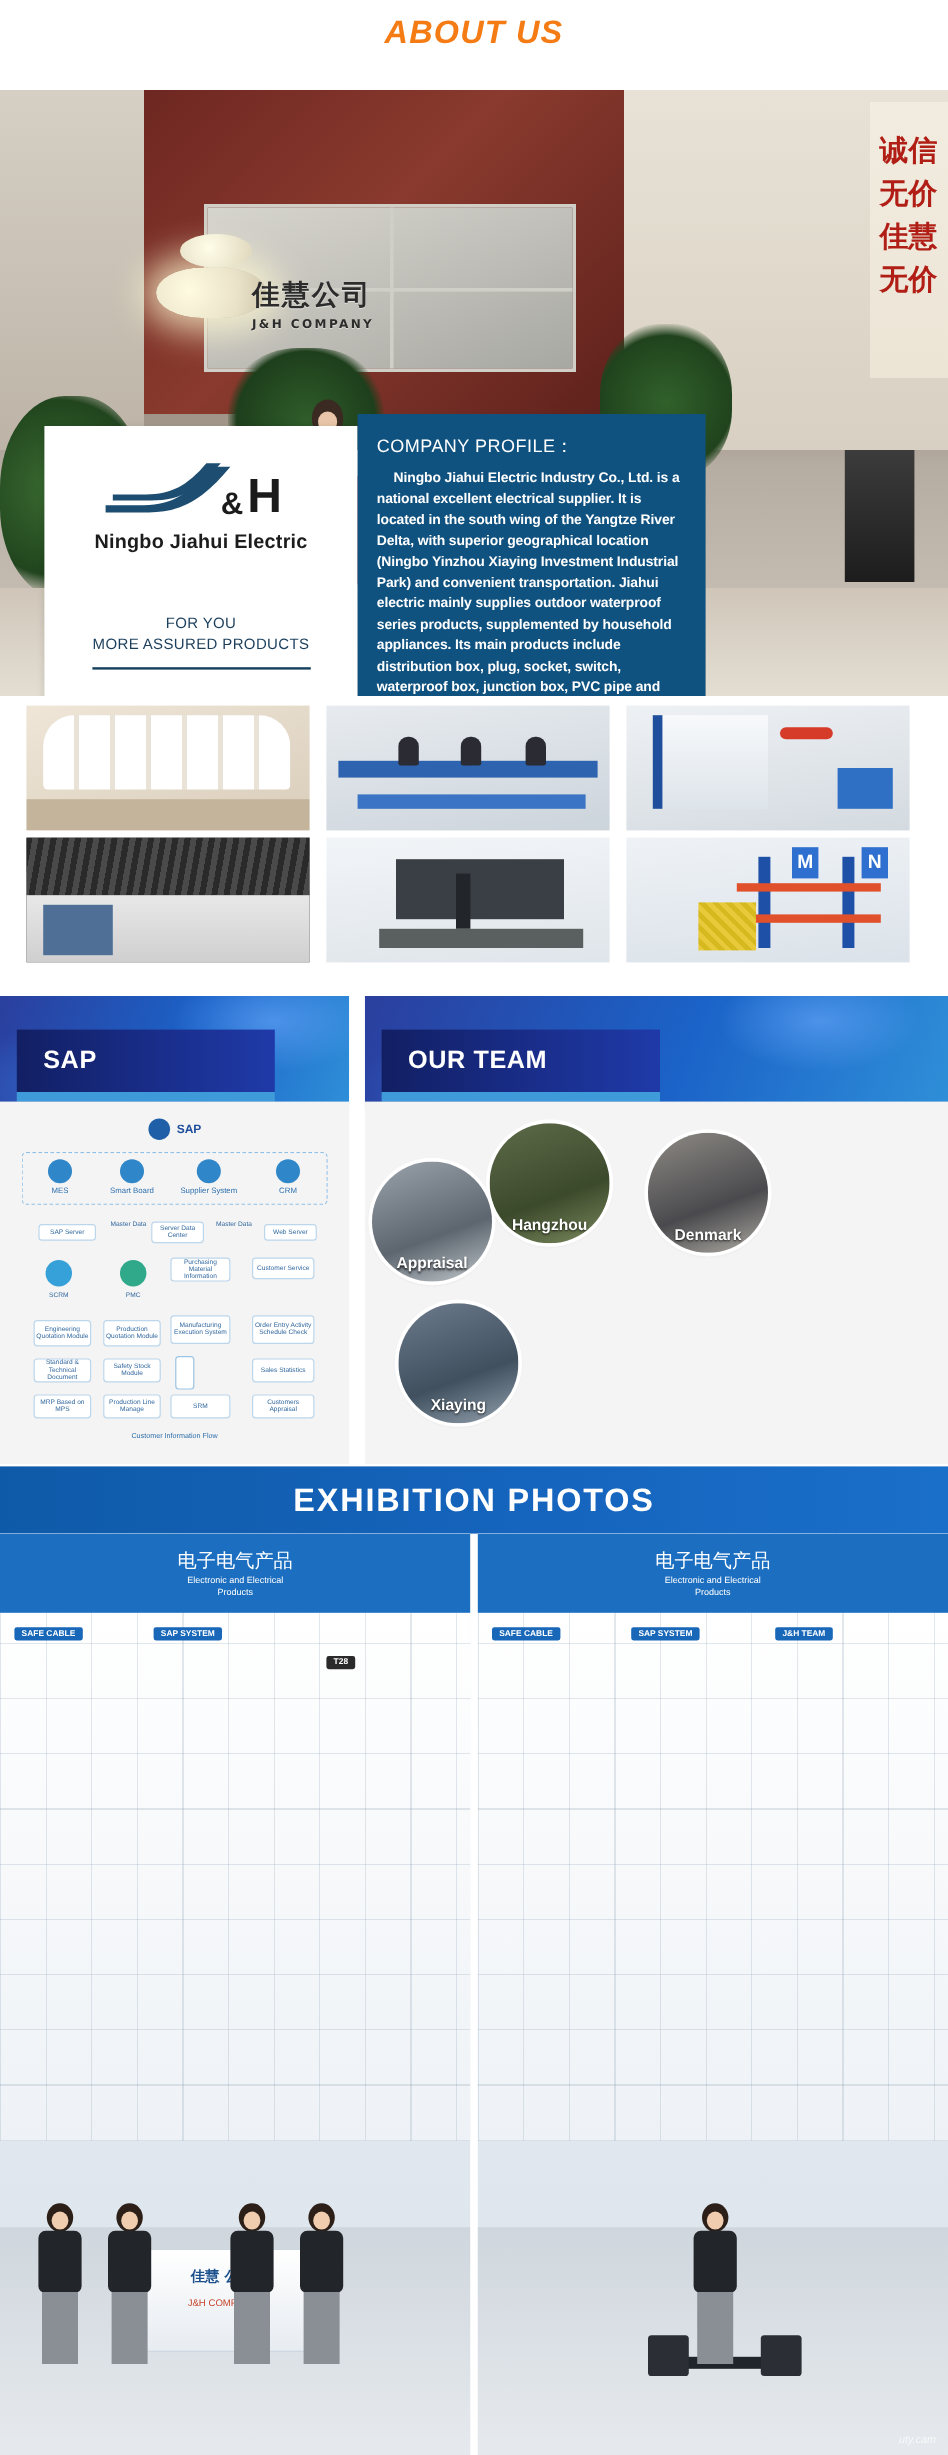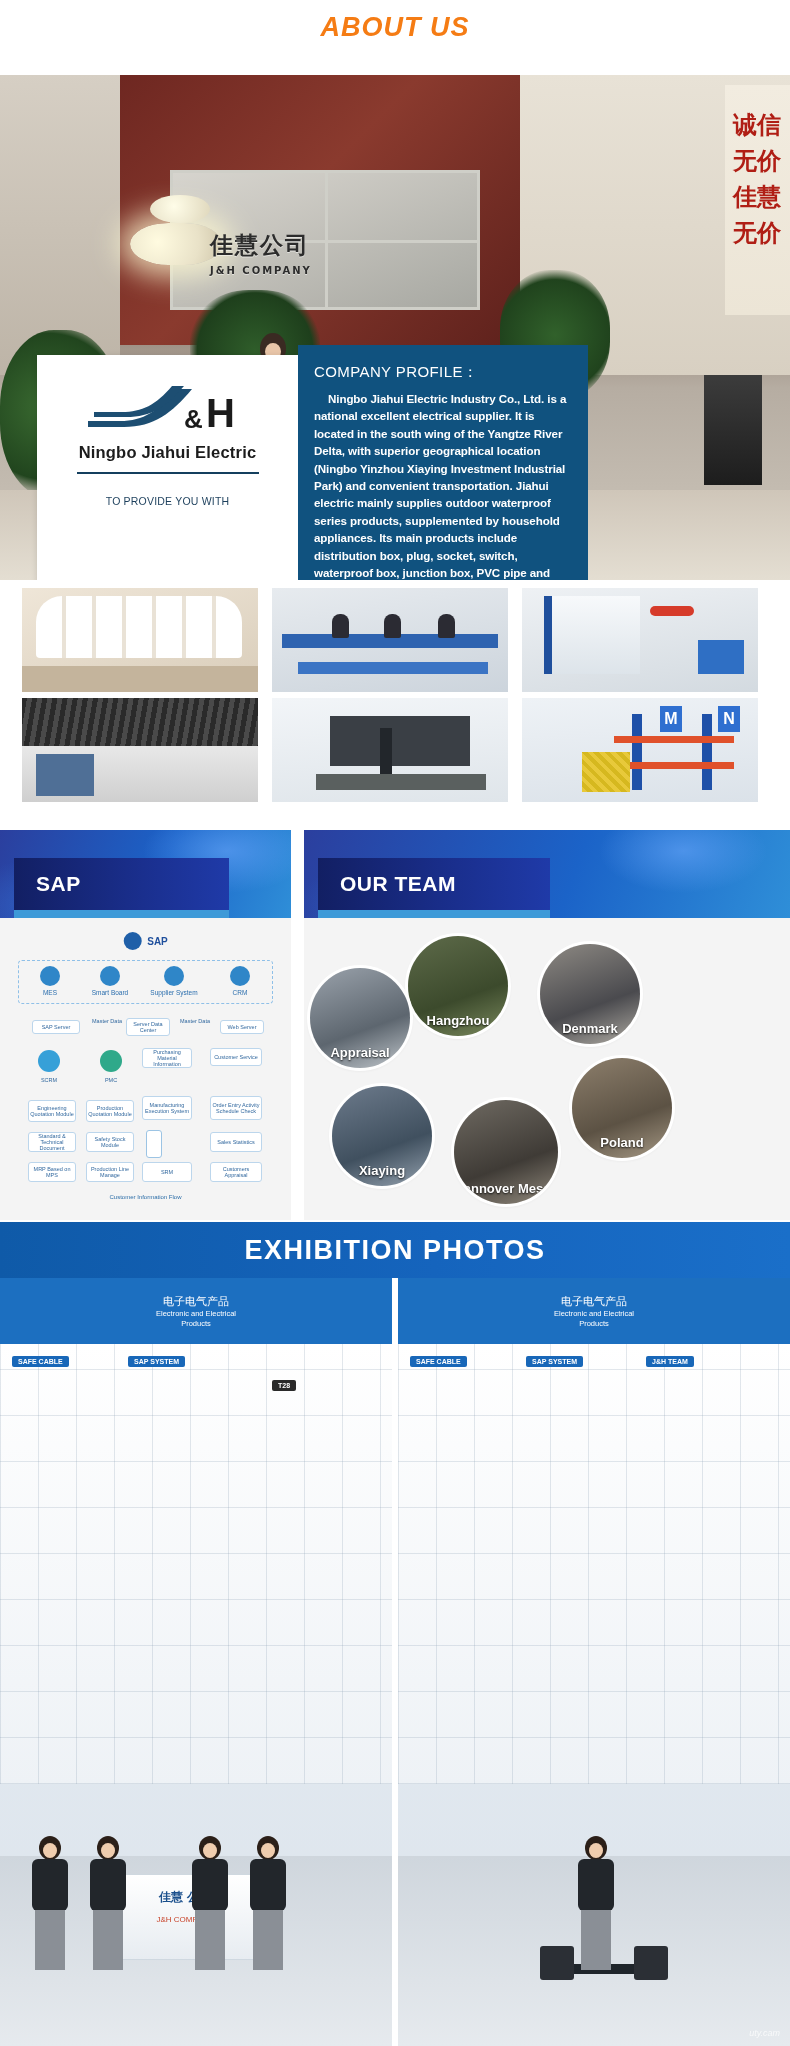--- a/index.html
+++ b/index.html
@@ -210,21 +210,21 @@
   .exh-banner h2 { color:#fff; font-size:27px; font-weight:bold; letter-spacing:1.5px; }
   .exh-photos { position:absolute; left:0; top:1278px; width:790px; height:768px; display:flex; gap:6px; }
   .exh { position:relative; height:768px; overflow:hidden; }
   .exh-l { width:392px; } .exh-r { width:392px; }
   .booth-bg{position:absolute;inset:0;background:linear-gradient(#e8eef4,#dce4ec);}
   .booth-wall{position:absolute;left:0;top:0;width:100%;height:160px;
       background:repeating-linear-gradient(90deg,#ffffff 0 46px,#e6edf4 46px 50px);}
   .booth-top{position:absolute;left:0;top:0;width:100%;height:66px;background:#1c6fc0;}
   .booth-top-label{position:absolute;left:0;top:0;width:100%;height:100%;
       display:flex;align-items:center;justify-content:center;flex-direction:column;color:#fff;}
-  .booth-top-label .cn{font-size:11px;font-family:"DejaVu Sans",sans-serif;}
+  .booth-top-label .cn{font-size:16px;font-family:"DejaVu Sans",sans-serif;}
   .booth-top-label .en{font-size:7.5px;line-height:10px;text-align:center;}
   .booth-grid{position:absolute;left:0;top:66px;width:100%;height:440px;
       background:
         repeating-linear-gradient(0deg, rgba(140,160,180,.25) 0 1px, transparent 1px 46px),
         repeating-linear-gradient(90deg, rgba(140,160,180,.25) 0 1px, transparent 1px 38px),
         linear-gradient(#ffffff,#eef2f6);}
   .booth-tag{position:absolute;background:#1867b8;color:#fff;font-size:7px;font-weight:bold;
       padding:2px 6px;border-radius:2px;}
   .booth-floor{position:absolute;left:0;bottom:0;width:100%;height:190px;
       background:linear-gradient(#cfd6dd,#e6eaee);}
@@ -283,20 +283,24 @@
   <div class="logo-card">
     <div class="logo-wrap">
       <svg class="logo-svg" width="176" height="50" viewBox="0 0 176 50">
         <path d="M8 44 L44 44 C74 44 92 30 112 6 L96 6 C78 28 64 38 40 38 L8 38 Z" fill="#1d4e72"></path>
         <path d="M14 34 L46 34 C72 34 86 24 104 3 L92 3 C76 22 62 29 42 29 L14 29 Z" fill="#1d4e72"></path>
         <text x="104" y="45" font-family="Liberation Sans, sans-serif" font-size="26" font-weight="bold" fill="#1b1b1b">&amp;</text>
         <text x="126" y="44" font-family="Liberation Sans, sans-serif" font-size="40" font-weight="bold" fill="#1b1b1b">H</text>
       </svg>
     </div>
     <div class="logo-company">Ningbo Jiahui Electric</div>
+    <div class="tagline-a">
+      <div>FOR YOU</div>
+      <div>MORE ASSURED PRODUCTS</div>
+    </div>
     <div class="rule"></div>
     <div class="tagline-b">
       <div>TO PROVIDE YOU WITH</div>
 
     </div>
   </div>
 
   <div class="profile-panel">
     <div class="profile-title">COMPANY PROFILE：</div>
     <div class="profile-body">Ningbo Jiahui Electric Industry Co., Ltd. is a national excellent electrical supplier. It is located in the south wing of the Yangtze River Delta, with superior geographical location (Ningbo Yinzhou Xiaying Investment Industrial Park) and convenient transportation. Jiahui electric mainly supplies outdoor waterproof series products, supplemented by household appliances. Its main products include distribution box, plug, socket, switch, waterproof box, junction box, PVC pipe and related accessories.</div>
@@ -419,29 +423,21 @@
         <div class="tcircle" style="left:104px;top:18px;width:100px;height:100px">
           <div class="ph" style="background:linear-gradient(160deg,#5e6b4a,#3c4a2c 60%,#7b8a5e)"></div>
           <div class="tlabel">Hangzhou</div>
         </div>
 
         <div class="tcircle" style="left:236px;top:26px;width:100px;height:100px">
           <div class="ph" style="background:linear-gradient(160deg,#8e8a84,#4a4a4e 60%,#b0aca4)"></div>
           <div class="tlabel">Denmark</div>
         </div>
 
-        <div class="tcircle" style="left:268px;top:140px;width:100px;height:100px">
-          <div class="ph" style="background:linear-gradient(160deg,#8d7f6c,#5c5244 60%,#a79a86)"></div>
-          <div class="tlabel">Poland</div>
-        </div>
-
-        <div class="tcircle" style="left:150px;top:182px;width:104px;height:104px">
-          <div class="ph" style="background:linear-gradient(160deg,#6f6a62,#3f3b36 60%,#938b7e)"></div>
-          <div class="tlabel">Hannover Messe</div>
-        </div>
+
 
         <div class="tcircle" style="left:28px;top:168px;width:100px;height:100px">
           <div class="ph" style="background:linear-gradient(160deg,#6d7b8c,#40505f 60%,#96a3b0)"></div>
           <div class="tlabel">Xiaying</div>
         </div>
 
         <div class="tcircle" style="left:6px;top:50px;width:100px;height:100px">
           <div class="ph" style="background:linear-gradient(160deg,#9aa2ab,#5d666f 60%,#c2c8cd)"></div>
           <div class="tlabel">Appraisal</div>
         </div>

